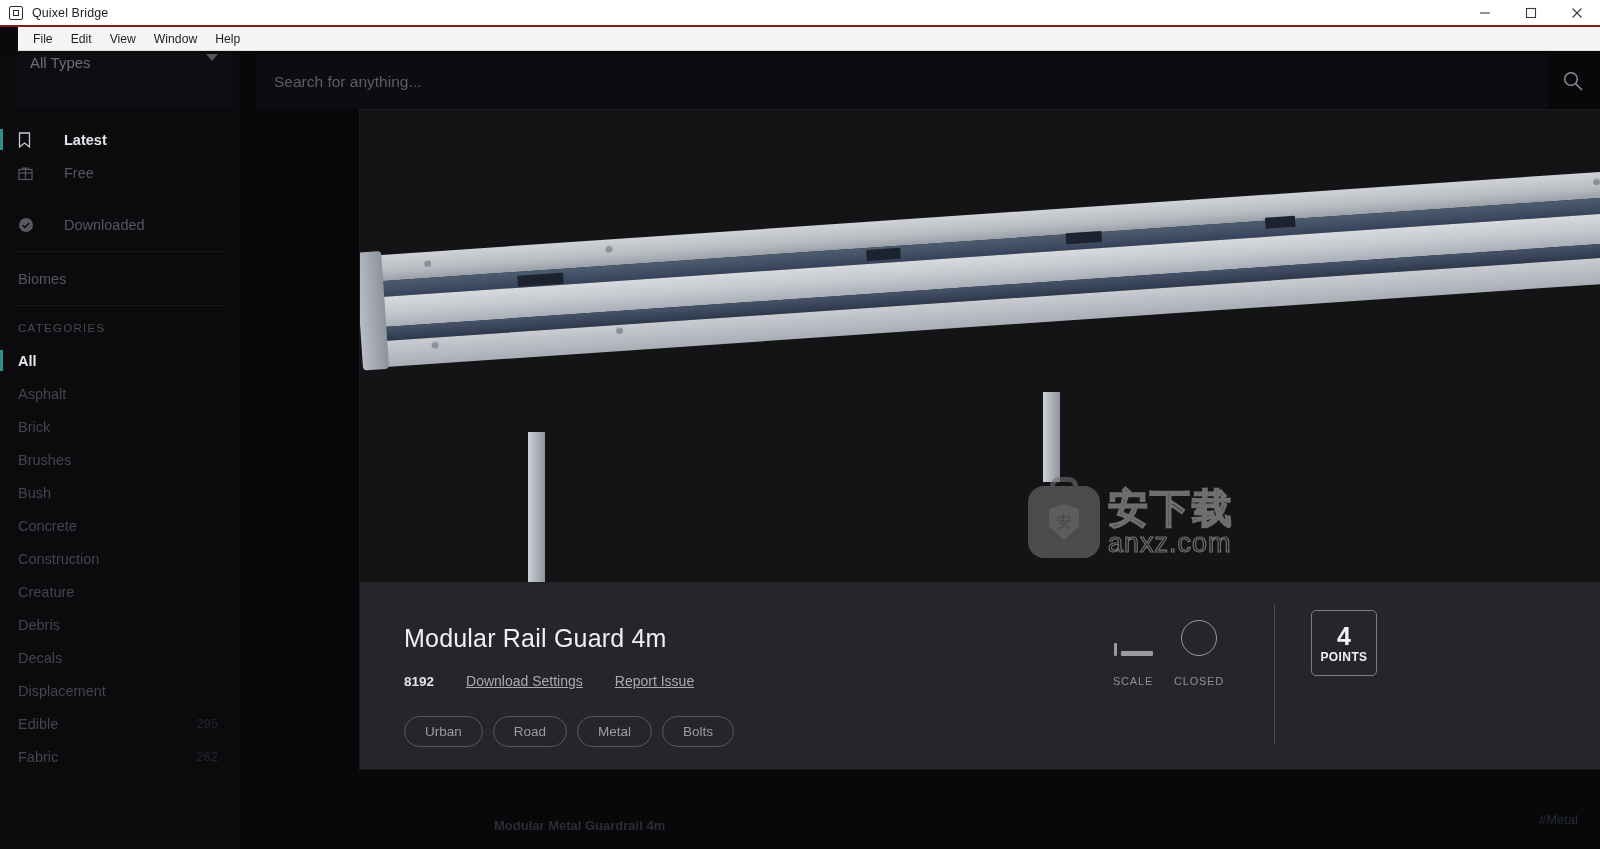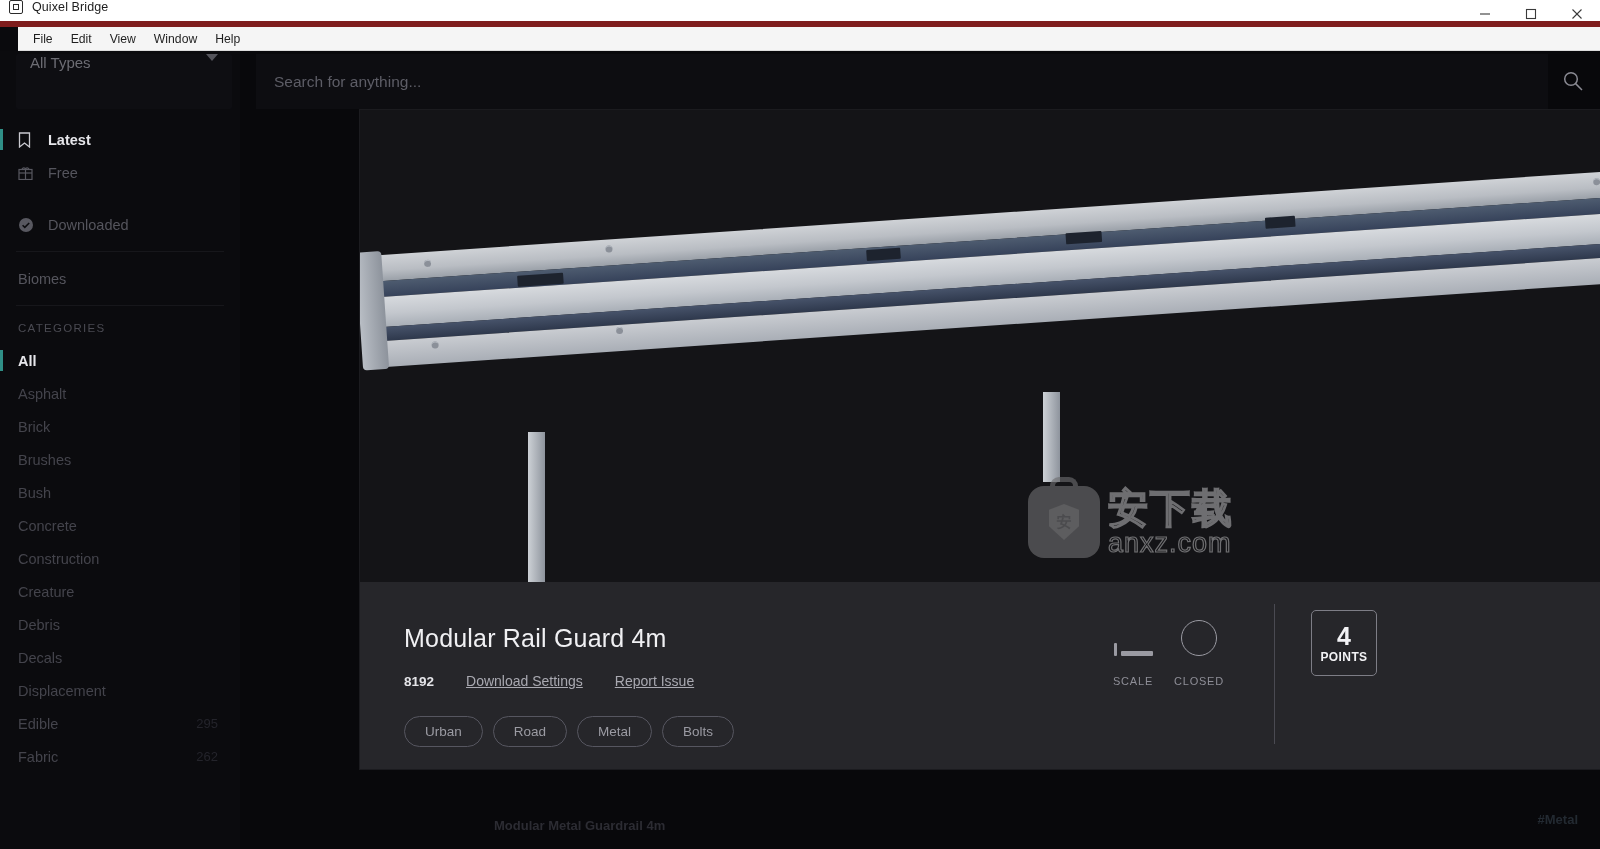--- a/index.html
+++ b/index.html
@@ -7,22 +7,22 @@
     width: 1600px; height: 849px;
     background: #070709;
     font-family: "Liberation Sans", sans-serif;
     overflow: hidden;
   }
   .app { position: relative; width: 1600px; height: 849px; background: #0a0a0d; }
 
   
   .titlebar {
     position: absolute; top: 0; left: 0; width: 1600px; height: 27px;
-    background: #ffffff; display: flex; align-items: flex-start;
-    border-bottom: 6px solid #7f1d1d;
+    background: #ffffff; display: flex; align-items: center;
+    border-bottom: 2px solid #7f1d1d;
   }
   .tb-icon {
     width: 14px; height: 14px; margin-left: 9px; margin-right: 9px;
     border: 1.6px solid #2b2b2b; border-radius: 2px;
     display: flex; align-items: center; justify-content: center;
   }
   .tb-icon i { display:block; width:6px; height:6px; border:1.5px solid #2b2b2b; }
   .tb-title { font-size: 12.5px; color: #1d1d1d; letter-spacing: .1px; }
   .win-ctrls { margin-left: auto; display: flex; height: 27px; }
   .win-btn {
@@ -71,21 +71,21 @@
     height: 33px; display: flex; align-items: center; padding-left: 18px; position: relative;
   }
   .nav-row .bar {
     position: absolute; left: 0; top: 6px; width: 3px; height: 21px; background: #2f8f86;
     display: none;
   }
   .nav-row.active .bar { display: block; }
   .nav-ico { width: 22px; height: 18px; display:flex; align-items:center; color:#585860; }
   .nav-ico svg { display:block; }
   .nav-row.active .nav-ico { color: #c9c9cf; }
-  .nav-lbl { font-size: 14.5px; color: #55555d; margin-left: 8px; }
+  .nav-lbl { font-size: 14.5px; color: #55555d; margin-left: 24px; }
   .nav-row.active .nav-lbl { color: #e6e6ea; font-weight: bold; }
   .nav-gap { height: 19px; }
   .divider { height:1px; background:#17171b; margin: 10px 16px 10px 16px; }
   .section-hd {
     font-size: 11.5px; letter-spacing: 1.3px; color: #4a4a52; padding: 6px 0 10px 18px;
   }
   .cat-row {
     height: 33px; display: flex; align-items: center; padding-left: 18px;
     padding-right: 22px; position: relative;
   }
@@ -108,21 +108,21 @@
   .search-ico {
     position: absolute; right: -36px; top: 16px; color: #8a8a93;
   }
   .grid {
     position: absolute; top: 58px; left: 0; right: 0; bottom: 0;
   }
   .badge-new {
     position: absolute; font-size: 11.5px; letter-spacing: .6px; color: #6e9bc4;
     background: #16314b; padding: 2px 7px; border-radius: 2px;
   }
-  .tag-hash { position: absolute; font-size: 13px; color: #232a32; font-weight: bold; }
+  .tag-hash { position: absolute; font-size: 13px; color: #232a32; }
   .tile-cap { position: absolute; font-size: 13px; color: #2c2c33; font-weight: bold; }
 
   
   .modal {
     position: absolute; left: 120px; top: 59px; width: 1330px; height: 659px;
     background: #232327; box-shadow: 0 0 0 1px #1b1b1f;
   }
   .modal-media {
     position: absolute; left: 0; top: 0; width: 1330px; height: 472px;
     background: #141417; overflow: hidden;

